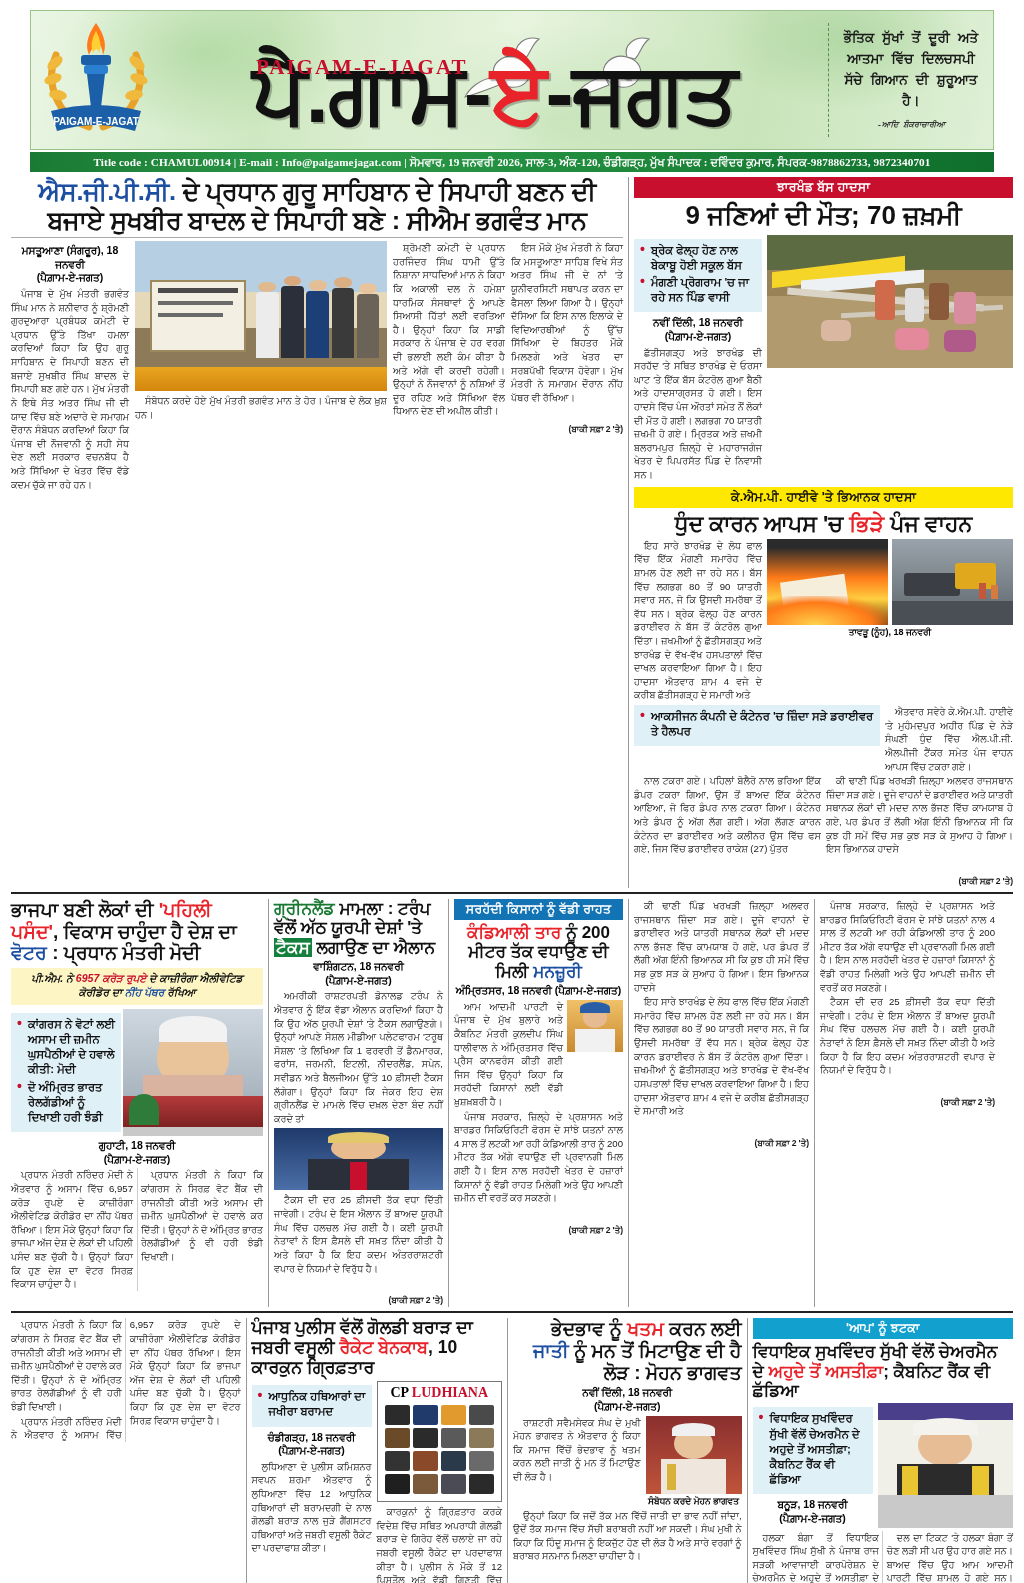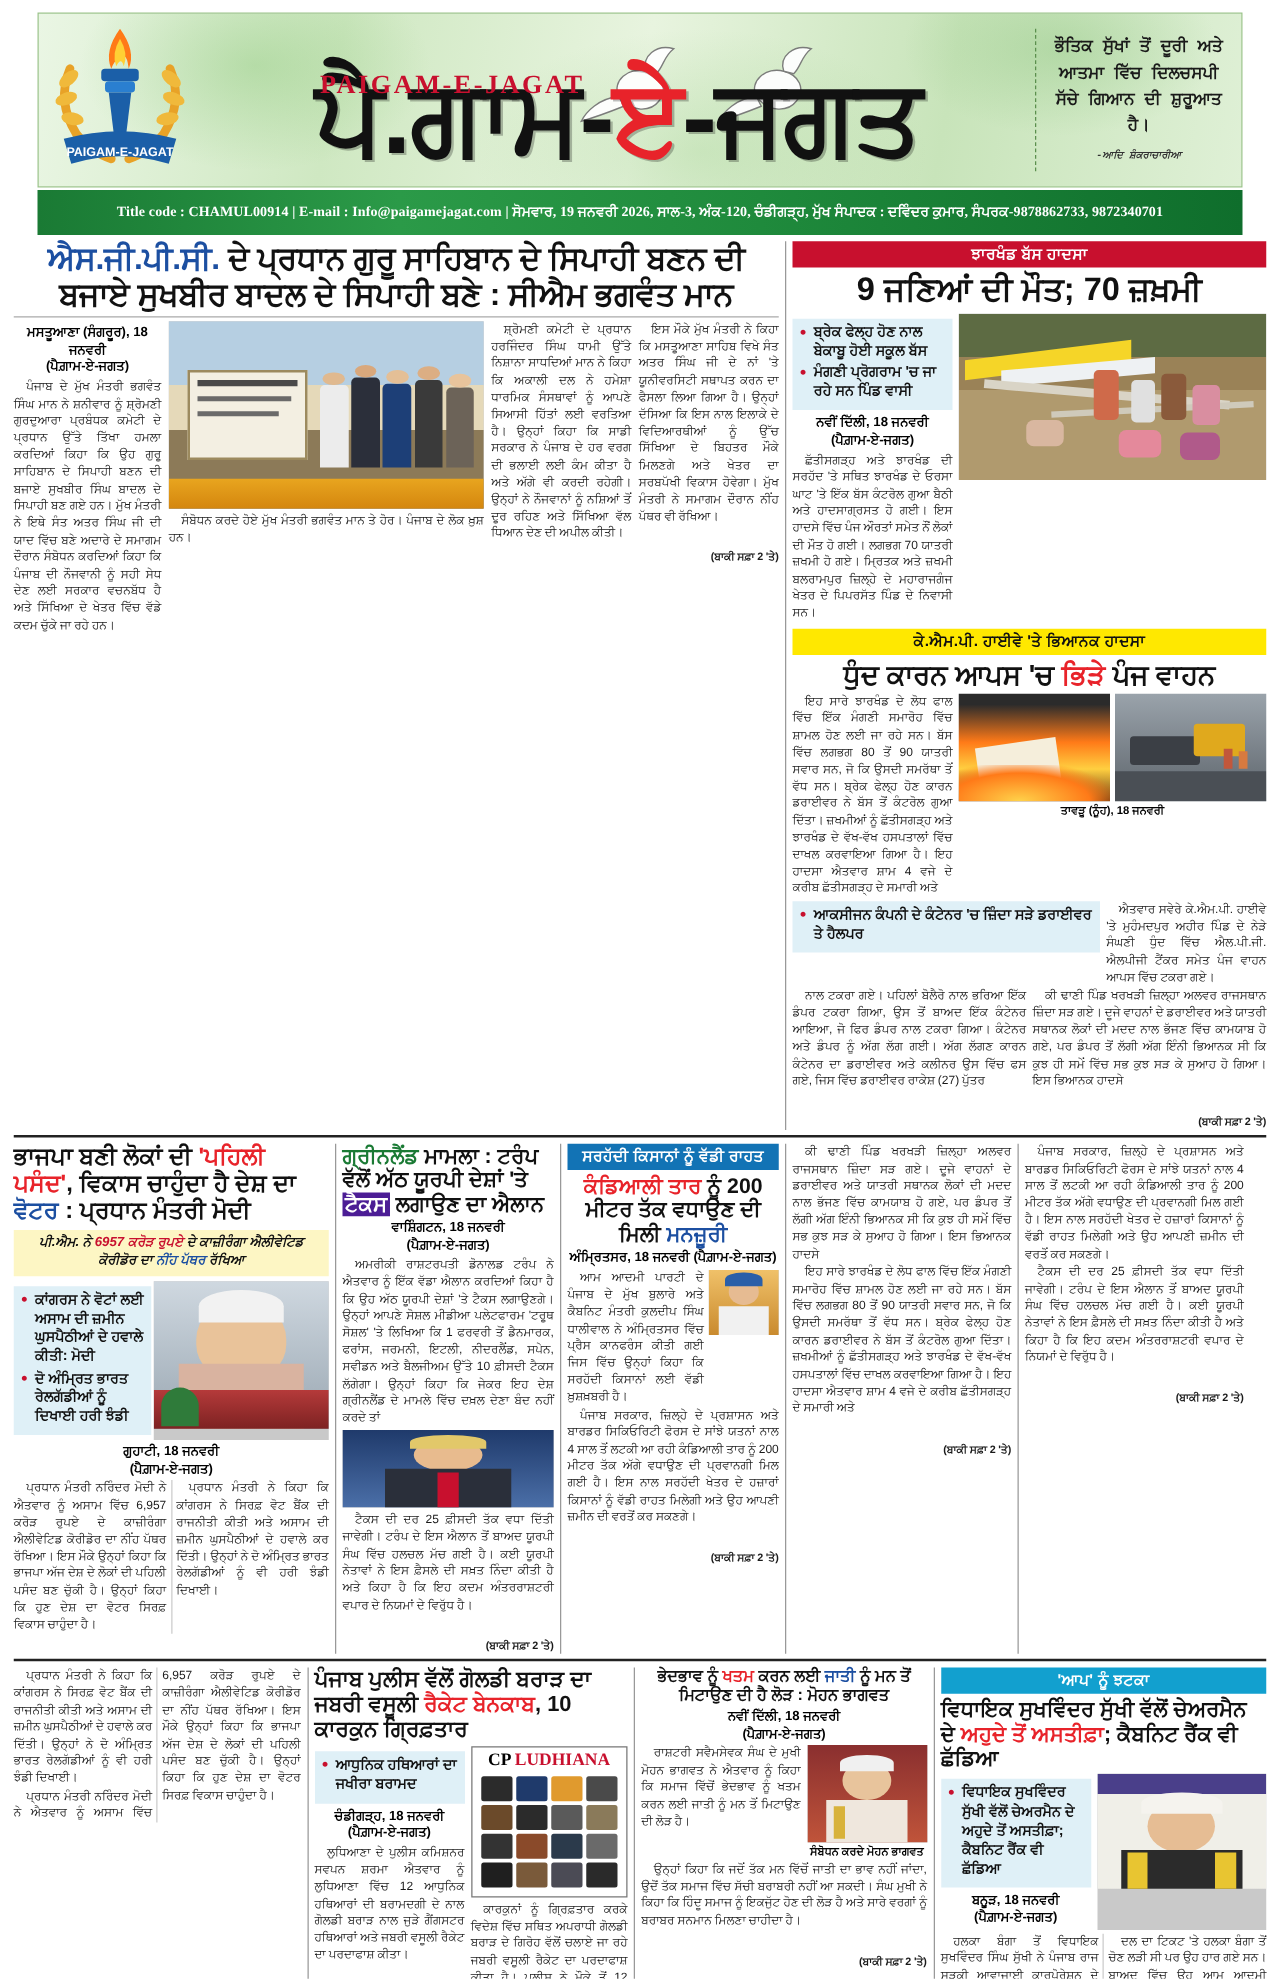--- a/index.html
+++ b/index.html
@@ -45,21 +45,21 @@
   .tagline {
     position:relative; width: 165px; flex: 0 0 165px;
     border-left: 1px dashed #5b8f4d;
     padding: 6px 8px; text-align:center;
     font-size: 13.5px; line-height: 1.55; color:#1a1a1a; font-weight:600;font-family:Liberation Mono, monospace;
   }
   .tagline .sig { display:block; margin-top:6px; font-size:8px; color:#333; font-style:italic;}
 
   
   .infostrip {
-    margin: 2px 24px 0 24px; height: 36px;
+    margin: 2px 24px 0 24px; height: 20px;
     background: linear-gradient(90deg,#1a7a34 0%, #2b9a48 30%, #1f8a3c 60%, #0f6e2c 100%);
     color:#fff; font-size:11.2px; font-weight:bold;
     display:flex; align-items:center; justify-content:center;
     font-family:"Liberation Serif", serif; letter-spacing:.1px;
     white-space:nowrap; overflow:hidden;
   }
 
   
   .body-grid { display:flex; gap:0; margin-top:5px; }
   .col { padding: 0 5px; }
@@ -351,21 +351,21 @@
         <div>(ਪੈਗ਼ਾਮ-ਏ-ਜਗਤ)</div>
       </div>
       <div class="twocol bodytext">
         <p>ਪ੍ਰਧਾਨ ਮੰਤਰੀ ਨਰਿੰਦਰ ਮੋਦੀ ਨੇ ਐਤਵਾਰ ਨੂੰ ਅਸਾਮ ਵਿੱਚ 6,957 ਕਰੋੜ ਰੁਪਏ ਦੇ ਕਾਜ਼ੀਰੰਗਾ ਐਲੀਵੇਟਿਡ ਕੋਰੀਡੋਰ ਦਾ ਨੀਂਹ ਪੱਥਰ ਰੱਖਿਆ। ਇਸ ਮੌਕੇ ਉਨ੍ਹਾਂ ਕਿਹਾ ਕਿ ਭਾਜਪਾ ਅੱਜ ਦੇਸ਼ ਦੇ ਲੋਕਾਂ ਦੀ ਪਹਿਲੀ ਪਸੰਦ ਬਣ ਚੁੱਕੀ ਹੈ। ਉਨ੍ਹਾਂ ਕਿਹਾ ਕਿ ਹੁਣ ਦੇਸ਼ ਦਾ ਵੋਟਰ ਸਿਰਫ਼ ਵਿਕਾਸ ਚਾਹੁੰਦਾ ਹੈ।</p>
         <p>ਪ੍ਰਧਾਨ ਮੰਤਰੀ ਨੇ ਕਿਹਾ ਕਿ ਕਾਂਗਰਸ ਨੇ ਸਿਰਫ਼ ਵੋਟ ਬੈਂਕ ਦੀ ਰਾਜਨੀਤੀ ਕੀਤੀ ਅਤੇ ਅਸਾਮ ਦੀ ਜ਼ਮੀਨ ਘੁਸਪੈਠੀਆਂ ਦੇ ਹਵਾਲੇ ਕਰ ਦਿੱਤੀ। ਉਨ੍ਹਾਂ ਨੇ ਦੋ ਅੰਮ੍ਰਿਤ ਭਾਰਤ ਰੇਲਗੱਡੀਆਂ ਨੂੰ ਵੀ ਹਰੀ ਝੰਡੀ ਦਿਖਾਈ।</p>
       </div>
     </div>
 
     <div class="col vrule" style="width:180px">
       <h2 class="sub" style="font-size:17px;text-align:left">
-        <span style="color:#1a7a34">ਗ੍ਰੀਨਲੈਂਡ</span><span> ਮਾਮਲਾ : ਟਰੰਪ ਵੱਲੋਂ ਅੱਠ ਯੂਰਪੀ ਦੇਸ਼ਾਂ 'ਤੇ </span><span style="background:#4c1d95;color:#fff;padding:0 2px">ਟੈਕਸ</span><span> ਲਗਾਉਣ ਦਾ ਐਲਾਨ</span>
+        <span style="color:#1a7a34">ਗ੍ਰੀਨਲੈਂਡ</span><span> ਮਾਮਲਾ : ਟਰੰਪ ਵੱਲੋਂ ਅੱਠ ਯੂਰਪੀ ਦੇਸ਼ਾਂ 'ਤੇ </span><span style="background:#15803d;color:#fff;padding:0 2px">ਟੈਕਸ</span><span> ਲਗਾਉਣ ਦਾ ਐਲਾਨ</span>
       </h2>
       <div class="dateline">
         <div>ਵਾਸ਼ਿੰਗਟਨ, 18 ਜਨਵਰੀ</div>
         <div>(ਪੈਗ਼ਾਮ-ਏ-ਜਗਤ)</div>
       </div>
       <div class="bodytext">
           <p>ਅਮਰੀਕੀ ਰਾਸ਼ਟਰਪਤੀ ਡੋਨਾਲਡ ਟਰੰਪ ਨੇ ਐਤਵਾਰ ਨੂੰ ਇੱਕ ਵੱਡਾ ਐਲਾਨ ਕਰਦਿਆਂ ਕਿਹਾ ਹੈ ਕਿ ਉਹ ਅੱਠ ਯੂਰਪੀ ਦੇਸ਼ਾਂ 'ਤੇ ਟੈਕਸ ਲਗਾਉਣਗੇ। ਉਨ੍ਹਾਂ ਆਪਣੇ ਸੋਸ਼ਲ ਮੀਡੀਆ ਪਲੇਟਫਾਰਮ 'ਟਰੂਥ ਸੋਸ਼ਲ' 'ਤੇ ਲਿਖਿਆ ਕਿ 1 ਫਰਵਰੀ ਤੋਂ ਡੈਨਮਾਰਕ, ਫਰਾਂਸ, ਜਰਮਨੀ, ਇਟਲੀ, ਨੀਦਰਲੈਂਡ, ਸਪੇਨ, ਸਵੀਡਨ ਅਤੇ ਬੈਲਜੀਅਮ ਉੱਤੇ 10 ਫ਼ੀਸਦੀ ਟੈਕਸ ਲੱਗੇਗਾ। ਉਨ੍ਹਾਂ ਕਿਹਾ ਕਿ ਜੇਕਰ ਇਹ ਦੇਸ਼ ਗ੍ਰੀਨਲੈਂਡ ਦੇ ਮਾਮਲੇ ਵਿੱਚ ਦਖ਼ਲ ਦੇਣਾ ਬੰਦ ਨਹੀਂ ਕਰਦੇ ਤਾਂ</p>
         </div>
       <div class="photo" style="height:62px;margin:3px 0">
         <div class="ph-inner" style="background:linear-gradient(#1f3a6b,#4b6fa8)">
@@ -478,21 +478,21 @@
               <p>ਕਾਰਕੁਨਾਂ ਨੂੰ ਗ੍ਰਿਫ਼ਤਾਰ ਕਰਕੇ ਵਿਦੇਸ਼ ਵਿੱਚ ਸਥਿਤ ਅਪਰਾਧੀ ਗੋਲਡੀ ਬਰਾੜ ਦੇ ਗਿਰੋਹ ਵੱਲੋਂ ਚਲਾਏ ਜਾ ਰਹੇ ਜਬਰੀ ਵਸੂਲੀ ਰੈਕੇਟ ਦਾ ਪਰਦਾਫਾਸ਼ ਕੀਤਾ ਹੈ। ਪੁਲੀਸ ਨੇ ਮੌਕੇ ਤੋਂ 12 ਪਿਸਤੌਲ ਅਤੇ ਵੱਡੀ ਗਿਣਤੀ ਵਿੱਚ ਕਾਰਤੂਸ ਬਰਾਮਦ ਕੀਤੇ ਹਨ।</p>
             </div>
         </div>
       </div>
       <div class="bodytext">
         <p class="cont" style="text-align:right">(ਬਾਕੀ ਸਫ਼ਾ 2 'ਤੇ)</p>
       </div>
     </div>
 
     <div class="col vrule" style="width:240px">
-      <h2 class="sub" style="font-size:13px;text-align:center">
+      <h2 class="sub" style="font-size:19px;text-align:right">
         <span>ਭੇਦਭਾਵ ਨੂੰ </span><span class="red">ਖਤਮ</span><span> ਕਰਨ ਲਈ </span><span class="blue">ਜਾਤੀ</span><span> ਨੂੰ ਮਨ ਤੋਂ ਮਿਟਾਉਣ ਦੀ ਹੈ ਲੋੜ : ਮੋਹਨ ਭਾਗਵਤ</span>
       </h2>
       <div class="dateline">
         <div>ਨਵੀਂ ਦਿੱਲੀ, 18 ਜਨਵਰੀ</div>
         <div>(ਪੈਗ਼ਾਮ-ਏ-ਜਗਤ)</div>
       </div>
       <div style="display:flex;gap:5px">
         <div class="bodytext" style="flex:1">
             <p>ਰਾਸ਼ਟਰੀ ਸਵੈਮਸੇਵਕ ਸੰਘ ਦੇ ਮੁਖੀ ਮੋਹਨ ਭਾਗਵਤ ਨੇ ਐਤਵਾਰ ਨੂੰ ਕਿਹਾ ਕਿ ਸਮਾਜ ਵਿੱਚੋਂ ਭੇਦਭਾਵ ਨੂੰ ਖਤਮ ਕਰਨ ਲਈ ਜਾਤੀ ਨੂੰ ਮਨ ਤੋਂ ਮਿਟਾਉਣ ਦੀ ਲੋੜ ਹੈ।</p>
           </div>

